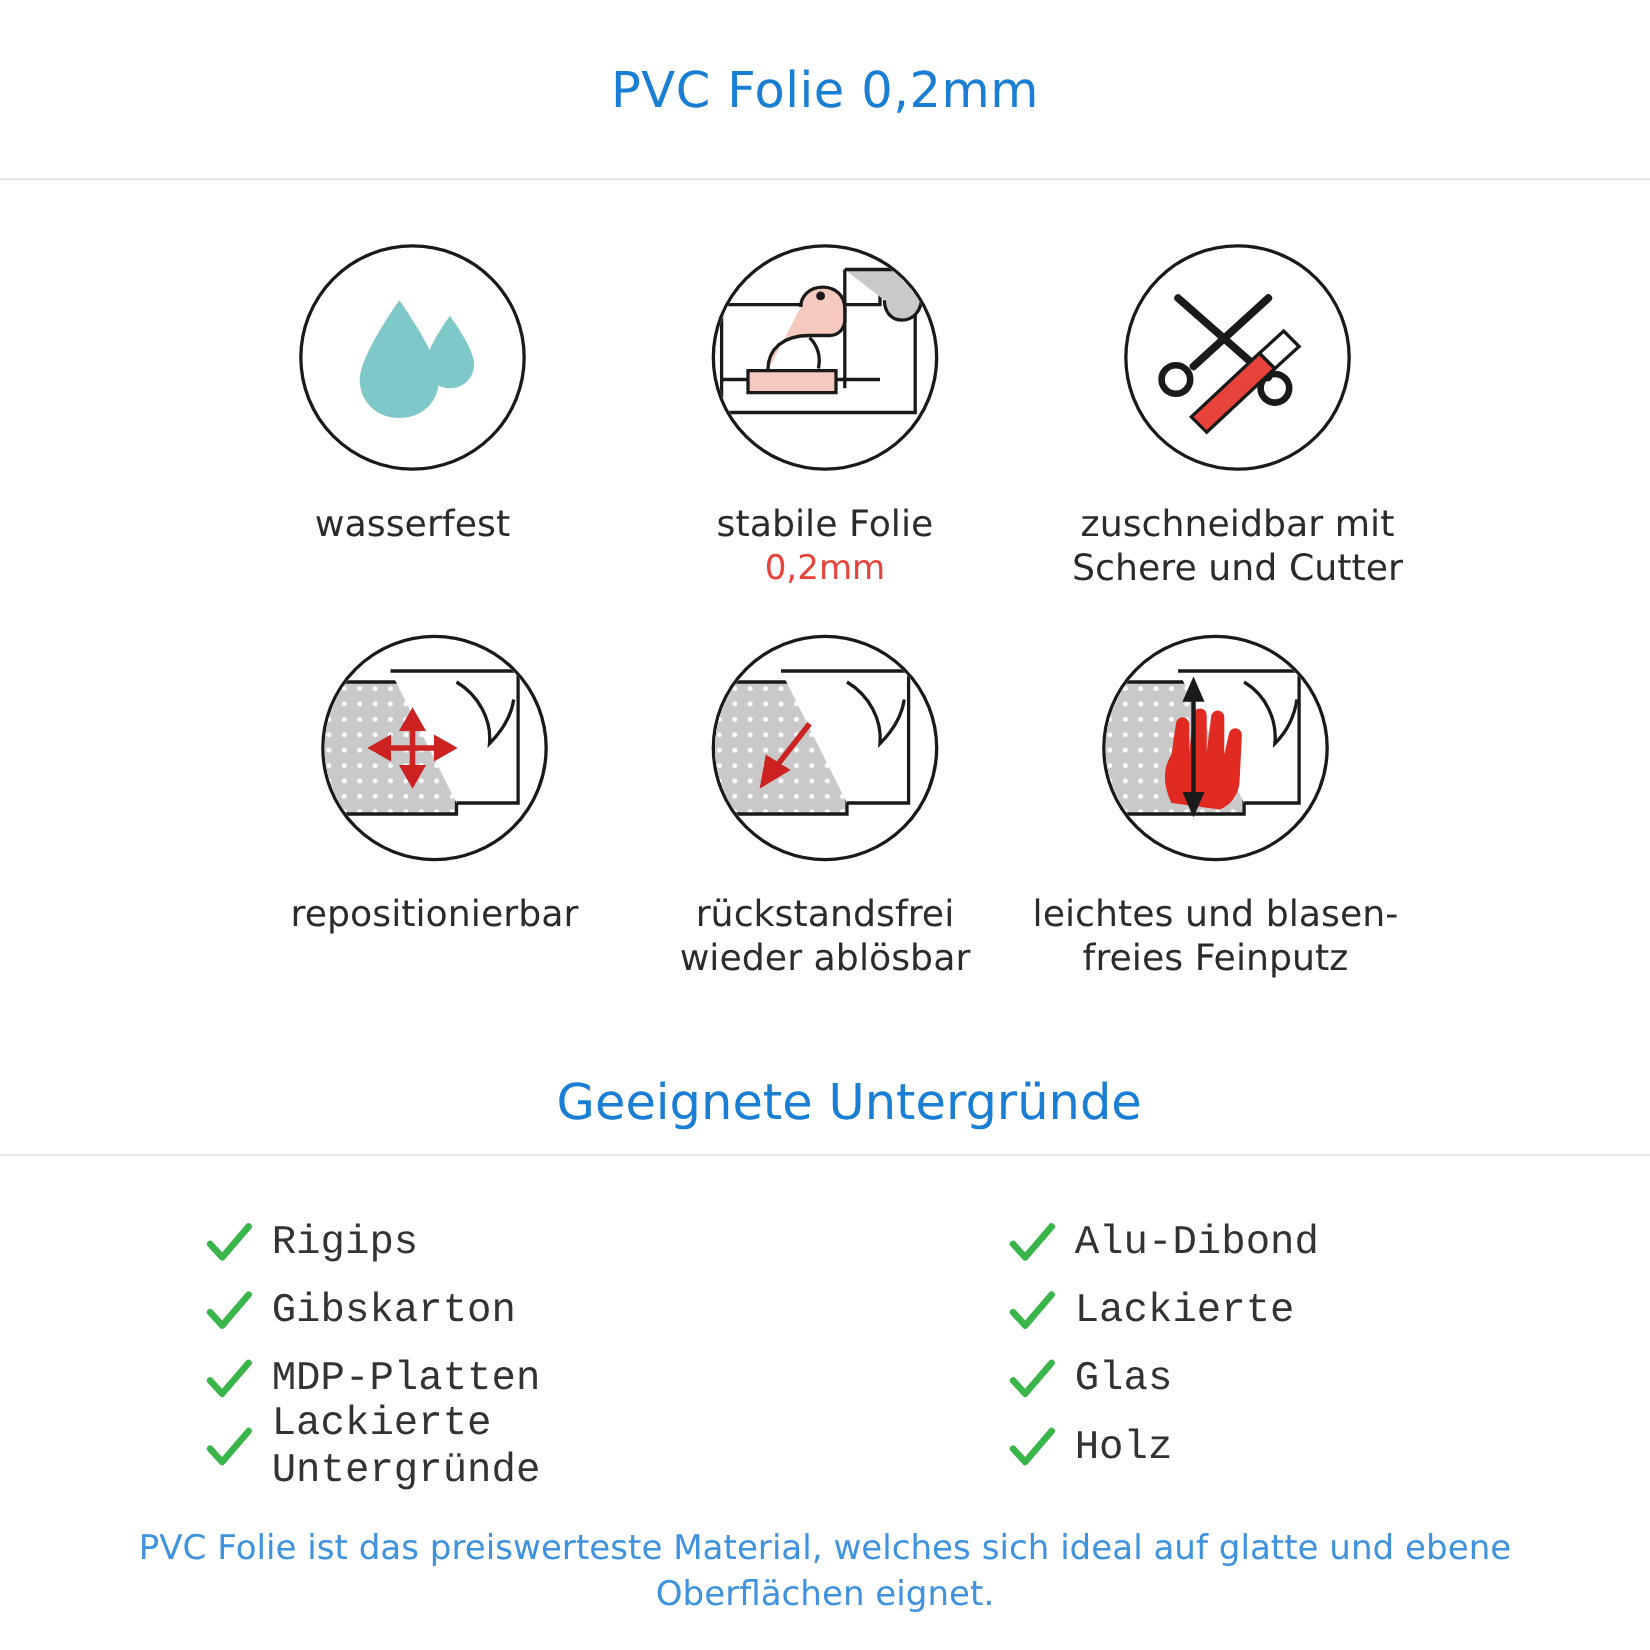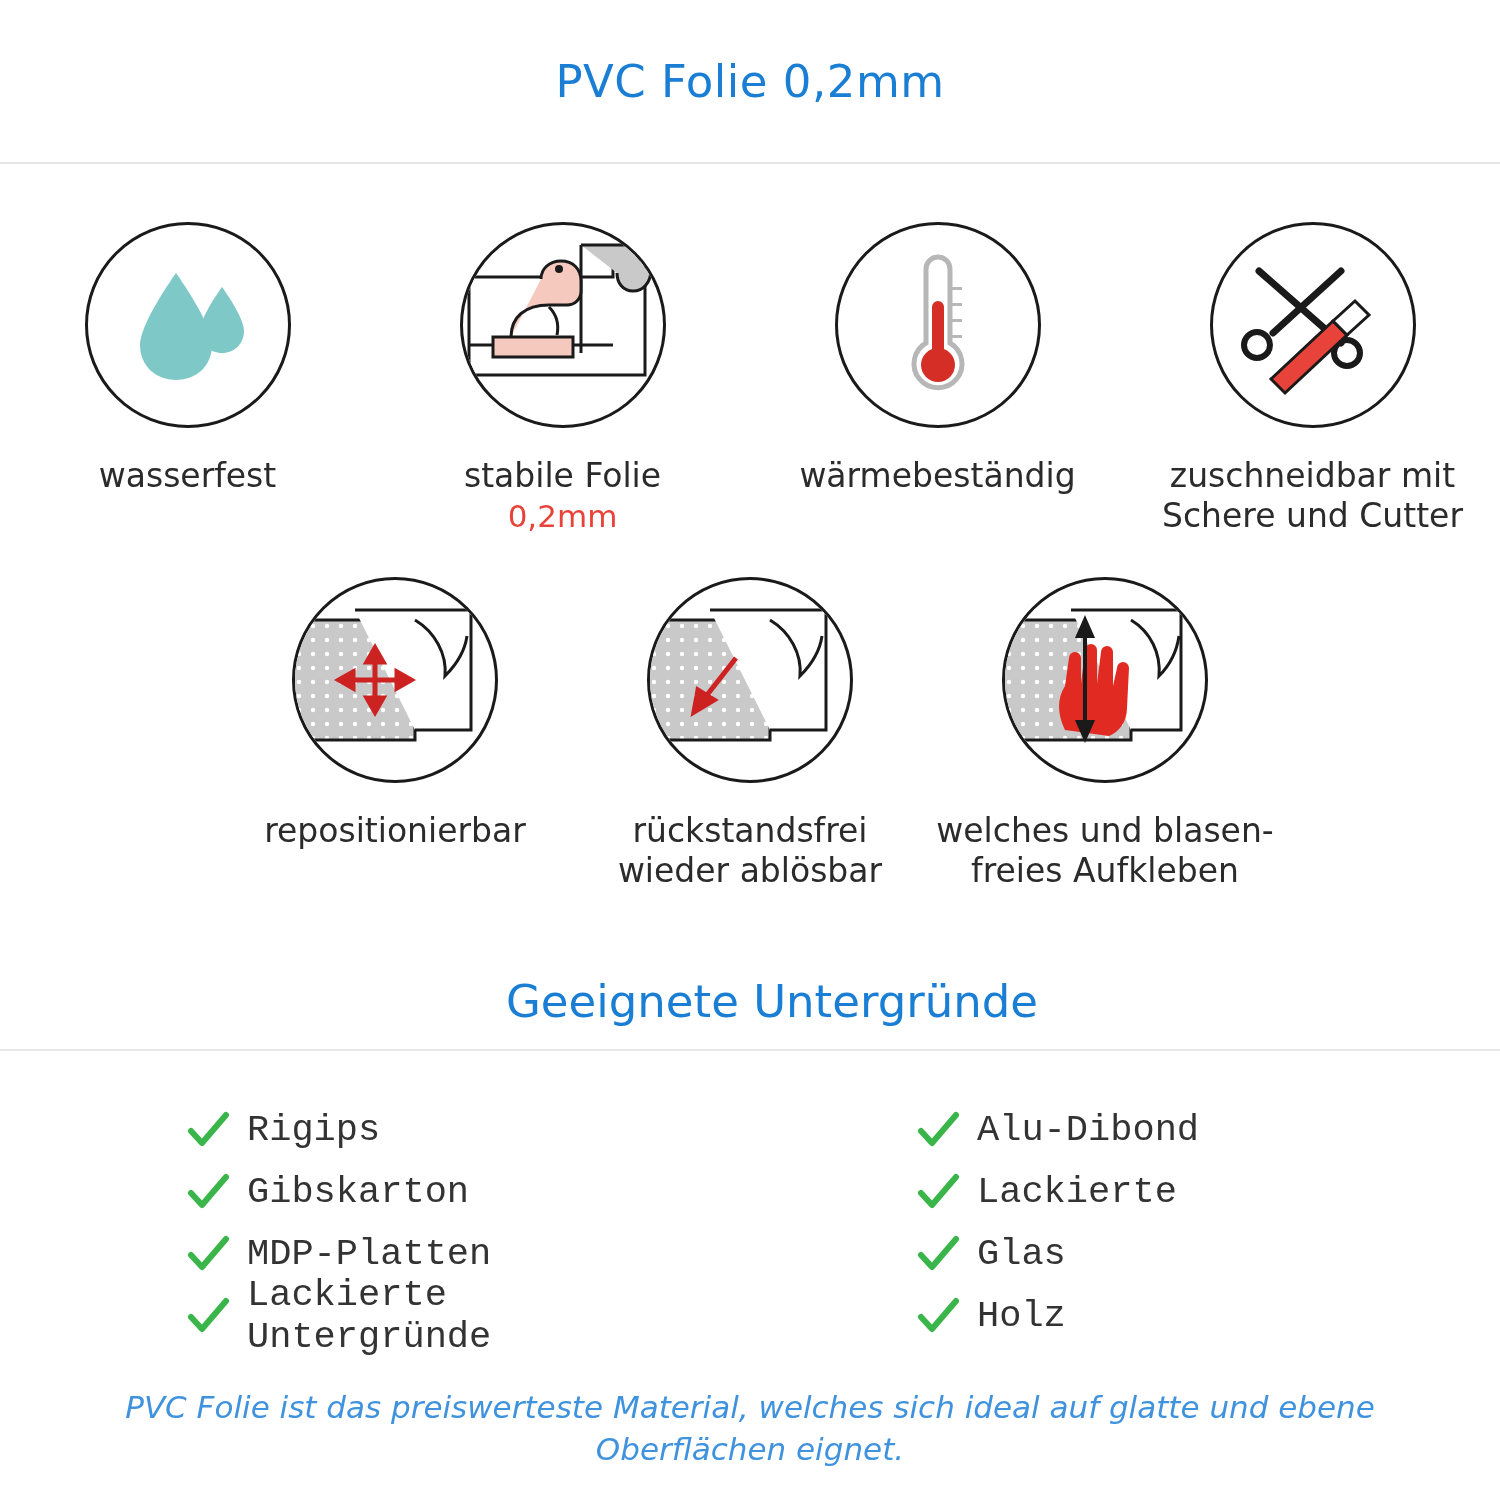--- a/index.html
+++ b/index.html
@@ -130,21 +130,20 @@
   }
 
   
   .footer-note {
     margin-top: 40px;
     text-align: center;
     color: #3f92dd;
     font-size: 31px;
     line-height: 1.35;
     padding: 0 120px;
-    font-style: italic;
   }
 </style>
 </head>
 <body>
 
 <div class="page">
 
   <div class="header">
     <div class="header-title">PVC Folie 0,2mm</div>
   </div>
@@ -176,35 +175,20 @@
             <path d="M48 112 C48 92 62 80 86 80 L104 80 C112 80 118 74 118 66 L118 56 C118 44 110 36 98 36 C86 36 78 44 78 54" fill="#f6c9bf" stroke="#1a1a1a" stroke-width="3"></path>
             <path d="M30 112 L110 112 L110 132 L30 132 Z" fill="#f6c9bf" stroke="#1a1a1a" stroke-width="3"></path>
             <path d="M86 82 C94 90 96 100 94 110" fill="none" stroke="#1a1a1a" stroke-width="3"></path>
             <circle cx="96" cy="44" r="4" fill="#1a1a1a"></circle>
           </svg>
         </div>
         <div class="feature-label">stabile Folie</div>
         <div class="feature-sub">0,2mm</div>
       </div>
 
-      <div class="feature">
-        <div class="icon-circle">
-          <svg width="200" height="200" viewBox="0 0 200 200">
-            <path d="M88 44 a12 12 0 0 1 24 0 v74 a24 24 0 1 1 -24 0 Z" fill="#ffffff" stroke="#b7b7b7" stroke-width="5"></path>
-            <circle cx="100" cy="140" r="17" fill="#d42e26"></circle>
-            <rect x="94" y="76" width="12" height="60" rx="6" fill="#d42e26"></rect>
-            <rect x="112" y="62" width="12" height="3" fill="#b7b7b7"></rect>
-            <rect x="112" y="78" width="12" height="3" fill="#b7b7b7"></rect>
-            <rect x="112" y="94" width="12" height="3" fill="#b7b7b7"></rect>
-            <rect x="112" y="110" width="12" height="3" fill="#b7b7b7"></rect>
-          </svg>
-        </div>
-        <div class="feature-label">wärmebeständig</div>
-        <div class="feature-sub"></div>
-      </div>
 
       <div class="feature">
         <div class="icon-circle">
           <svg width="200" height="200" viewBox="0 0 200 200">
 
             <path d="M46 46 L128 118" stroke="#1a1a1a" stroke-width="7" stroke-linecap="round"></path>
             <path d="M128 46 L60 108" stroke="#1a1a1a" stroke-width="7" stroke-linecap="round"></path>
             <circle cx="44" cy="120" r="13" fill="none" stroke="#1a1a1a" stroke-width="6"></circle>
             <circle cx="134" cy="128" r="13" fill="none" stroke="#1a1a1a" stroke-width="6"></circle>
 
@@ -286,21 +270,21 @@
               <path d="M60 150 C52 134 52 118 60 106 L64 78 a6 6 0 0 1 12 0 L76 104 L80 70 a6 6 0 0 1 12 0 L92 104 L96 72 a6 6 0 0 1 12 0 L108 106 L112 88 a6 6 0 0 1 12 0 L122 128 C122 142 114 152 104 156 Z"></path>
             </g>
 
             <g stroke="#1a1a1a" stroke-width="4" fill="#1a1a1a">
               <path d="M80 48 L80 150"></path>
               <path d="M80 40 L73 56 L87 56 Z"></path>
               <path d="M80 158 L73 142 L87 142 Z"></path>
             </g>
           </svg>
         </div>
-        <div class="feature-label">welches und blasen- freies Aufkleben</div>
+        <div class="feature-label">leichtes und blasen- freies Feinputz</div>
         <div class="feature-sub"></div>
       </div>
 
     </div>
   </div>
 
   <div class="section-title-wrap">
     <div class="section-title">Geeignete Untergründe</div>
   </div>
 

